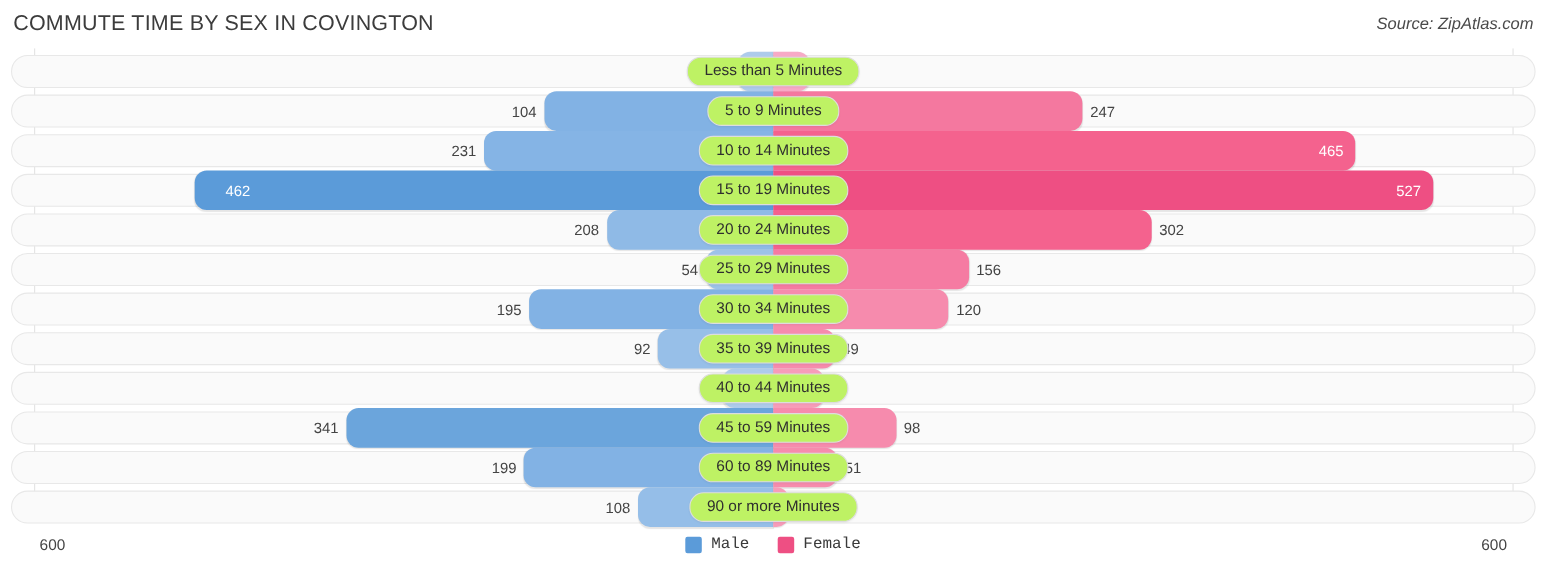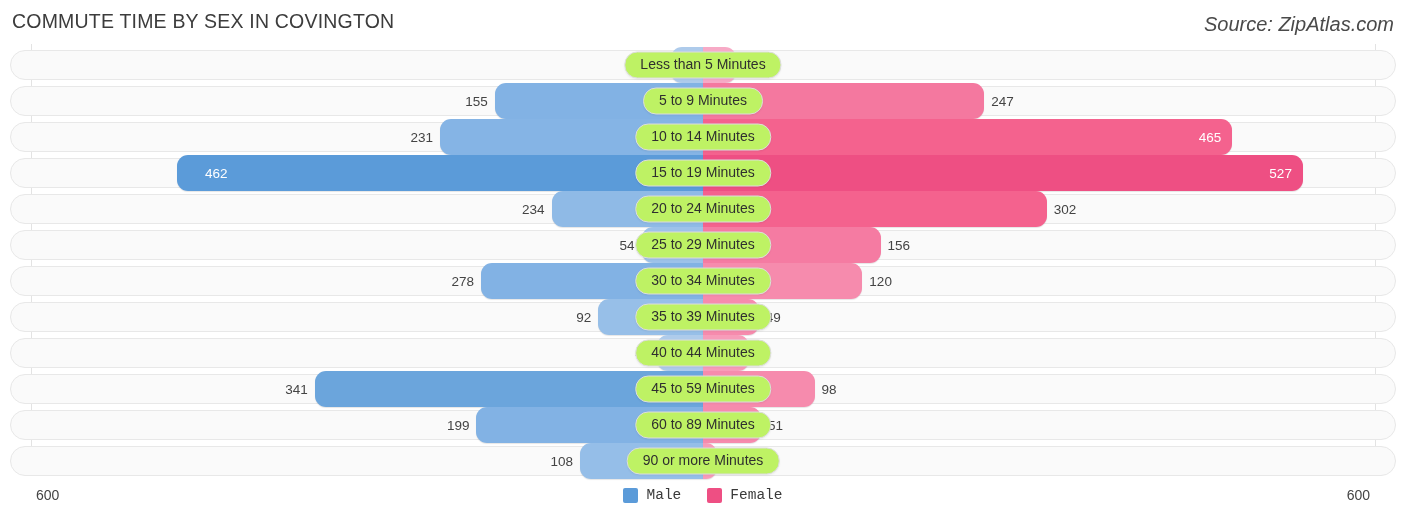--- a/index.html
+++ b/index.html
@@ -27,21 +27,21 @@
     top: 10px;
     font-size: 19.5px;
     letter-spacing: .2px;
     color: #3c3c3c;
     white-space: nowrap;
   }
   .source-note {
     position: absolute;
     right: 12px;
     top: 13px;
-    font-size: 20px;
+    font-size: 15px;
     font-style: italic;
     color: #4a4a4a;
     white-space: nowrap;
   }
 
   
   .plot {
     position: absolute;
     left: 0;
     top: 44px;
@@ -222,21 +222,21 @@
           <div class="half-right">
             <div class="bar bar-right" style="width: 33.0117px; background: rgb(247, 170, 198);"></div>
             <span class="val-out right">29</span>
           </div>
         </div>
         <div class="center-pill">Less than 5 Minutes</div>
       </div>
       <div class="row">
         <div class="row-inner">
           <div class="half-left">
-            <span class="val-out left">155</span>
+            <span class="val-out left">104</span>
             <div class="bar bar-left" style="width: 208.315px; background: rgb(130, 178, 228);"></div>
           </div>
           <div class="half-right">
             <div class="bar bar-right" style="width: 281.168px; background: rgb(244, 120, 159);"></div>
             <span class="val-out right">247</span>
           </div>
         </div>
         <div class="center-pill">5 to 9 Minutes</div>
       </div>
       <div class="row">
@@ -264,21 +264,21 @@
             <div class="bar bar-right" style="width: 599.902px; background: rgb(238, 79, 131);">
               <span class="val-in right">527</span>
             </div>
           </div>
         </div>
         <div class="center-pill">15 to 19 Minutes</div>
       </div>
       <div class="row">
         <div class="row-inner">
           <div class="half-left">
-            <span class="val-out left">234</span>
+            <span class="val-out left">208</span>
             <div class="bar bar-left" style="width: 151.398px; background: rgb(143, 186, 230);"></div>
           </div>
           <div class="half-right">
             <div class="bar bar-right" style="width: 343.777px; background: rgb(244, 98, 142);"></div>
             <span class="val-out right">302</span>
           </div>
         </div>
         <div class="center-pill">20 to 24 Minutes</div>
       </div>
       <div class="row">
@@ -290,21 +290,21 @@
           <div class="half-right">
             <div class="bar bar-right" style="width: 177.58px; background: rgb(245, 123, 162);"></div>
             <span class="val-out right">156</span>
           </div>
         </div>
         <div class="center-pill">25 to 29 Minutes</div>
       </div>
       <div class="row">
         <div class="row-inner">
           <div class="half-left">
-            <span class="val-out left">278</span>
+            <span class="val-out left">195</span>
             <div class="bar bar-left" style="width: 221.975px; background: rgb(130, 178, 228);"></div>
           </div>
           <div class="half-right">
             <div class="bar bar-right" style="width: 159.367px; background: rgb(246, 139, 173);"></div>
             <span class="val-out right">120</span>
           </div>
         </div>
         <div class="center-pill">30 to 34 Minutes</div>
       </div>
       <div class="row">

